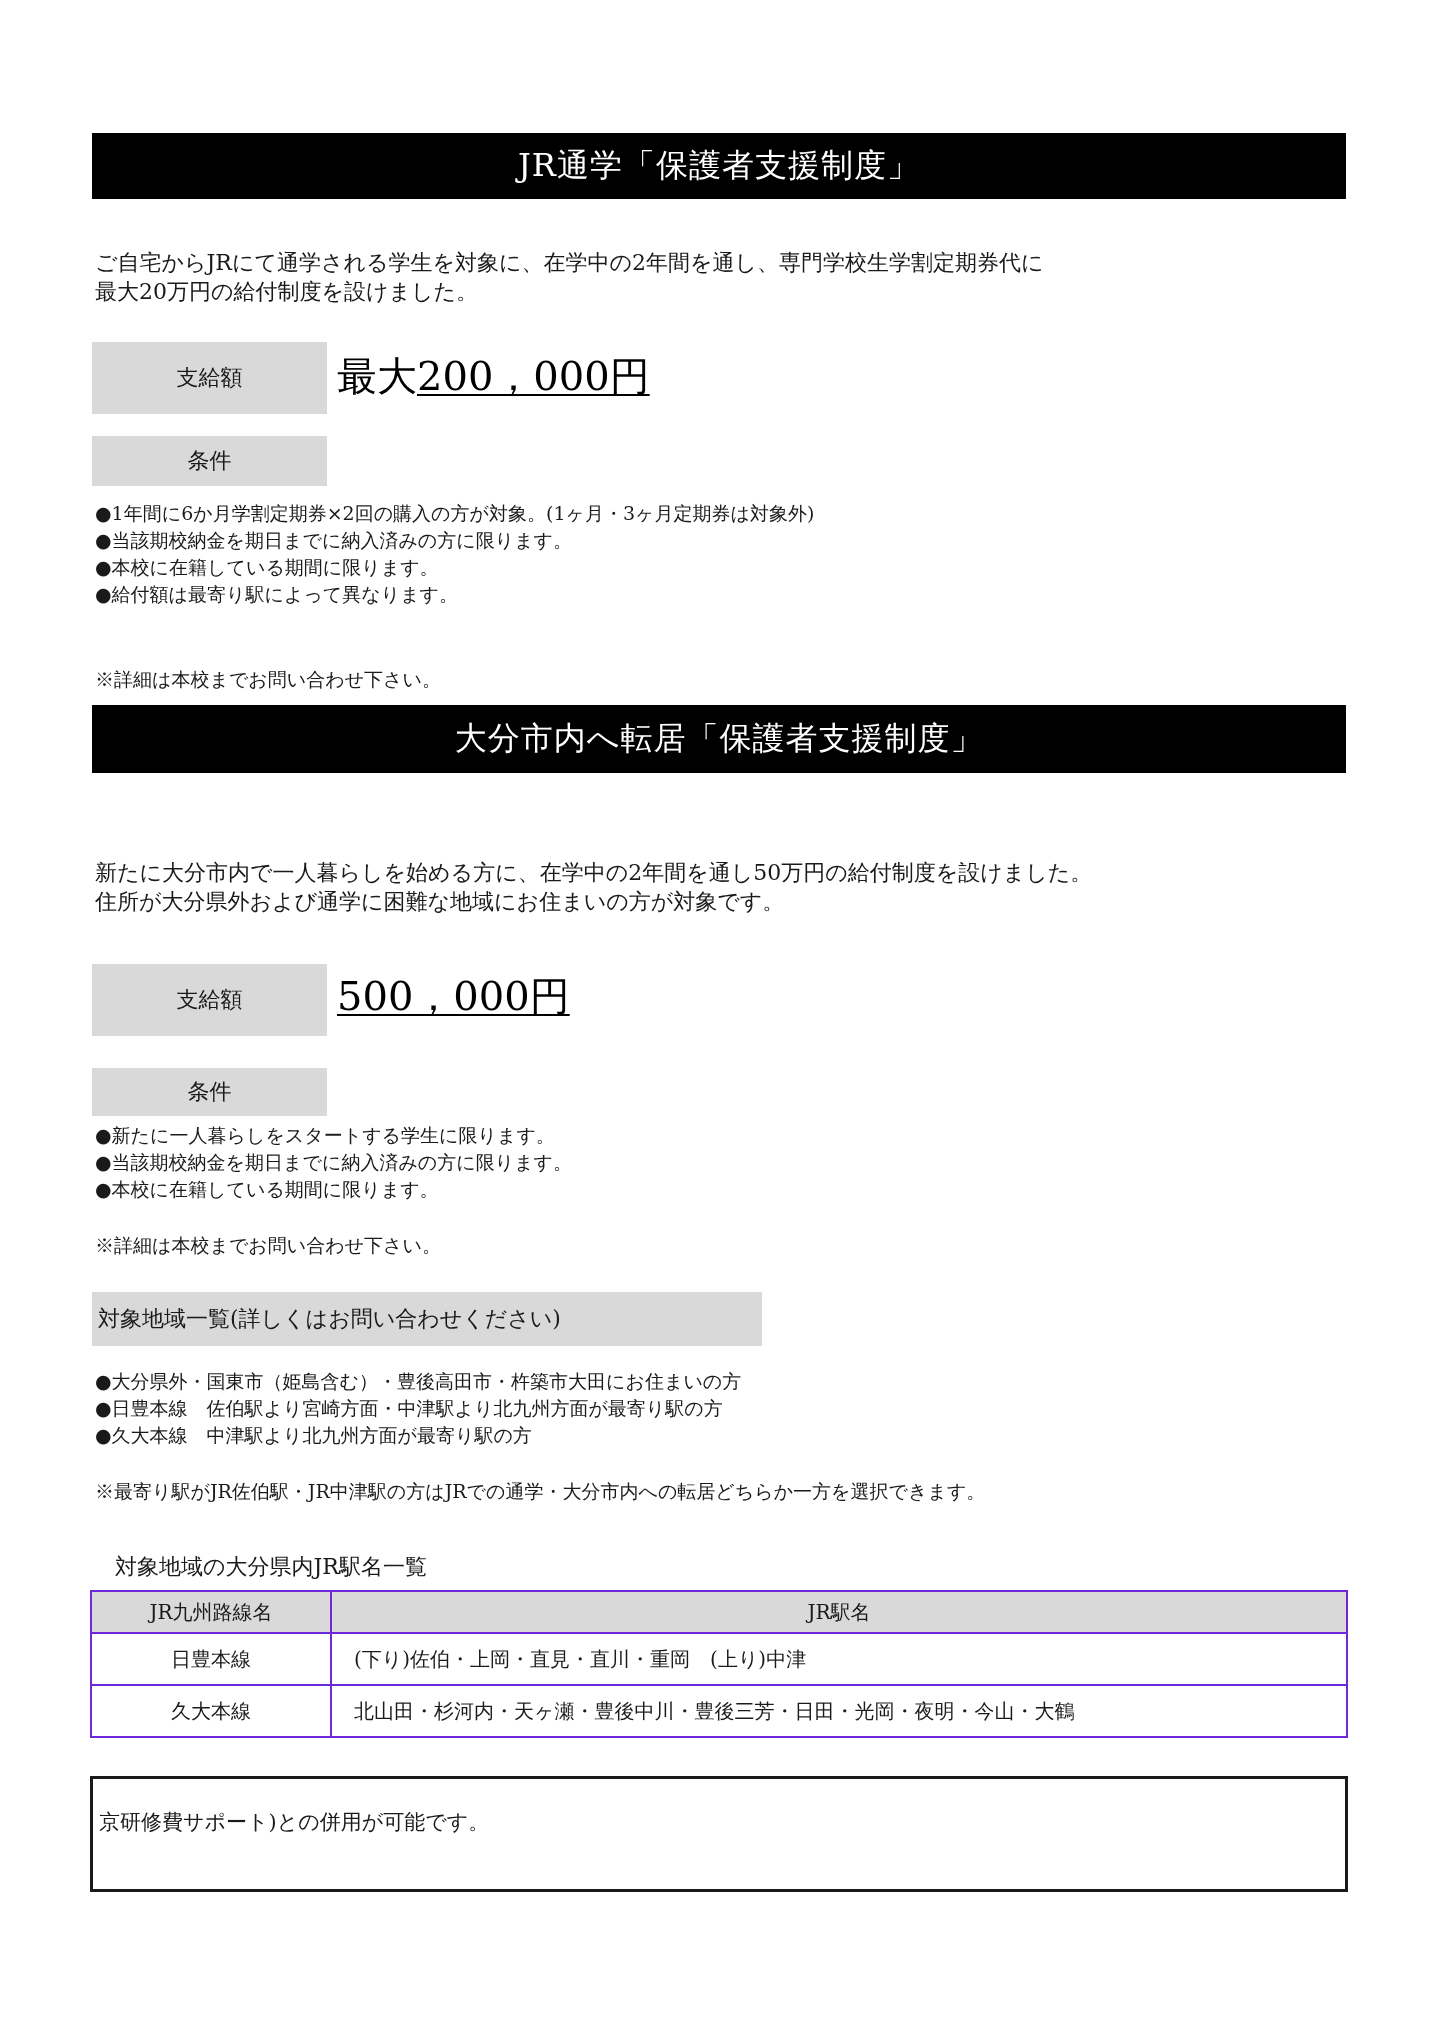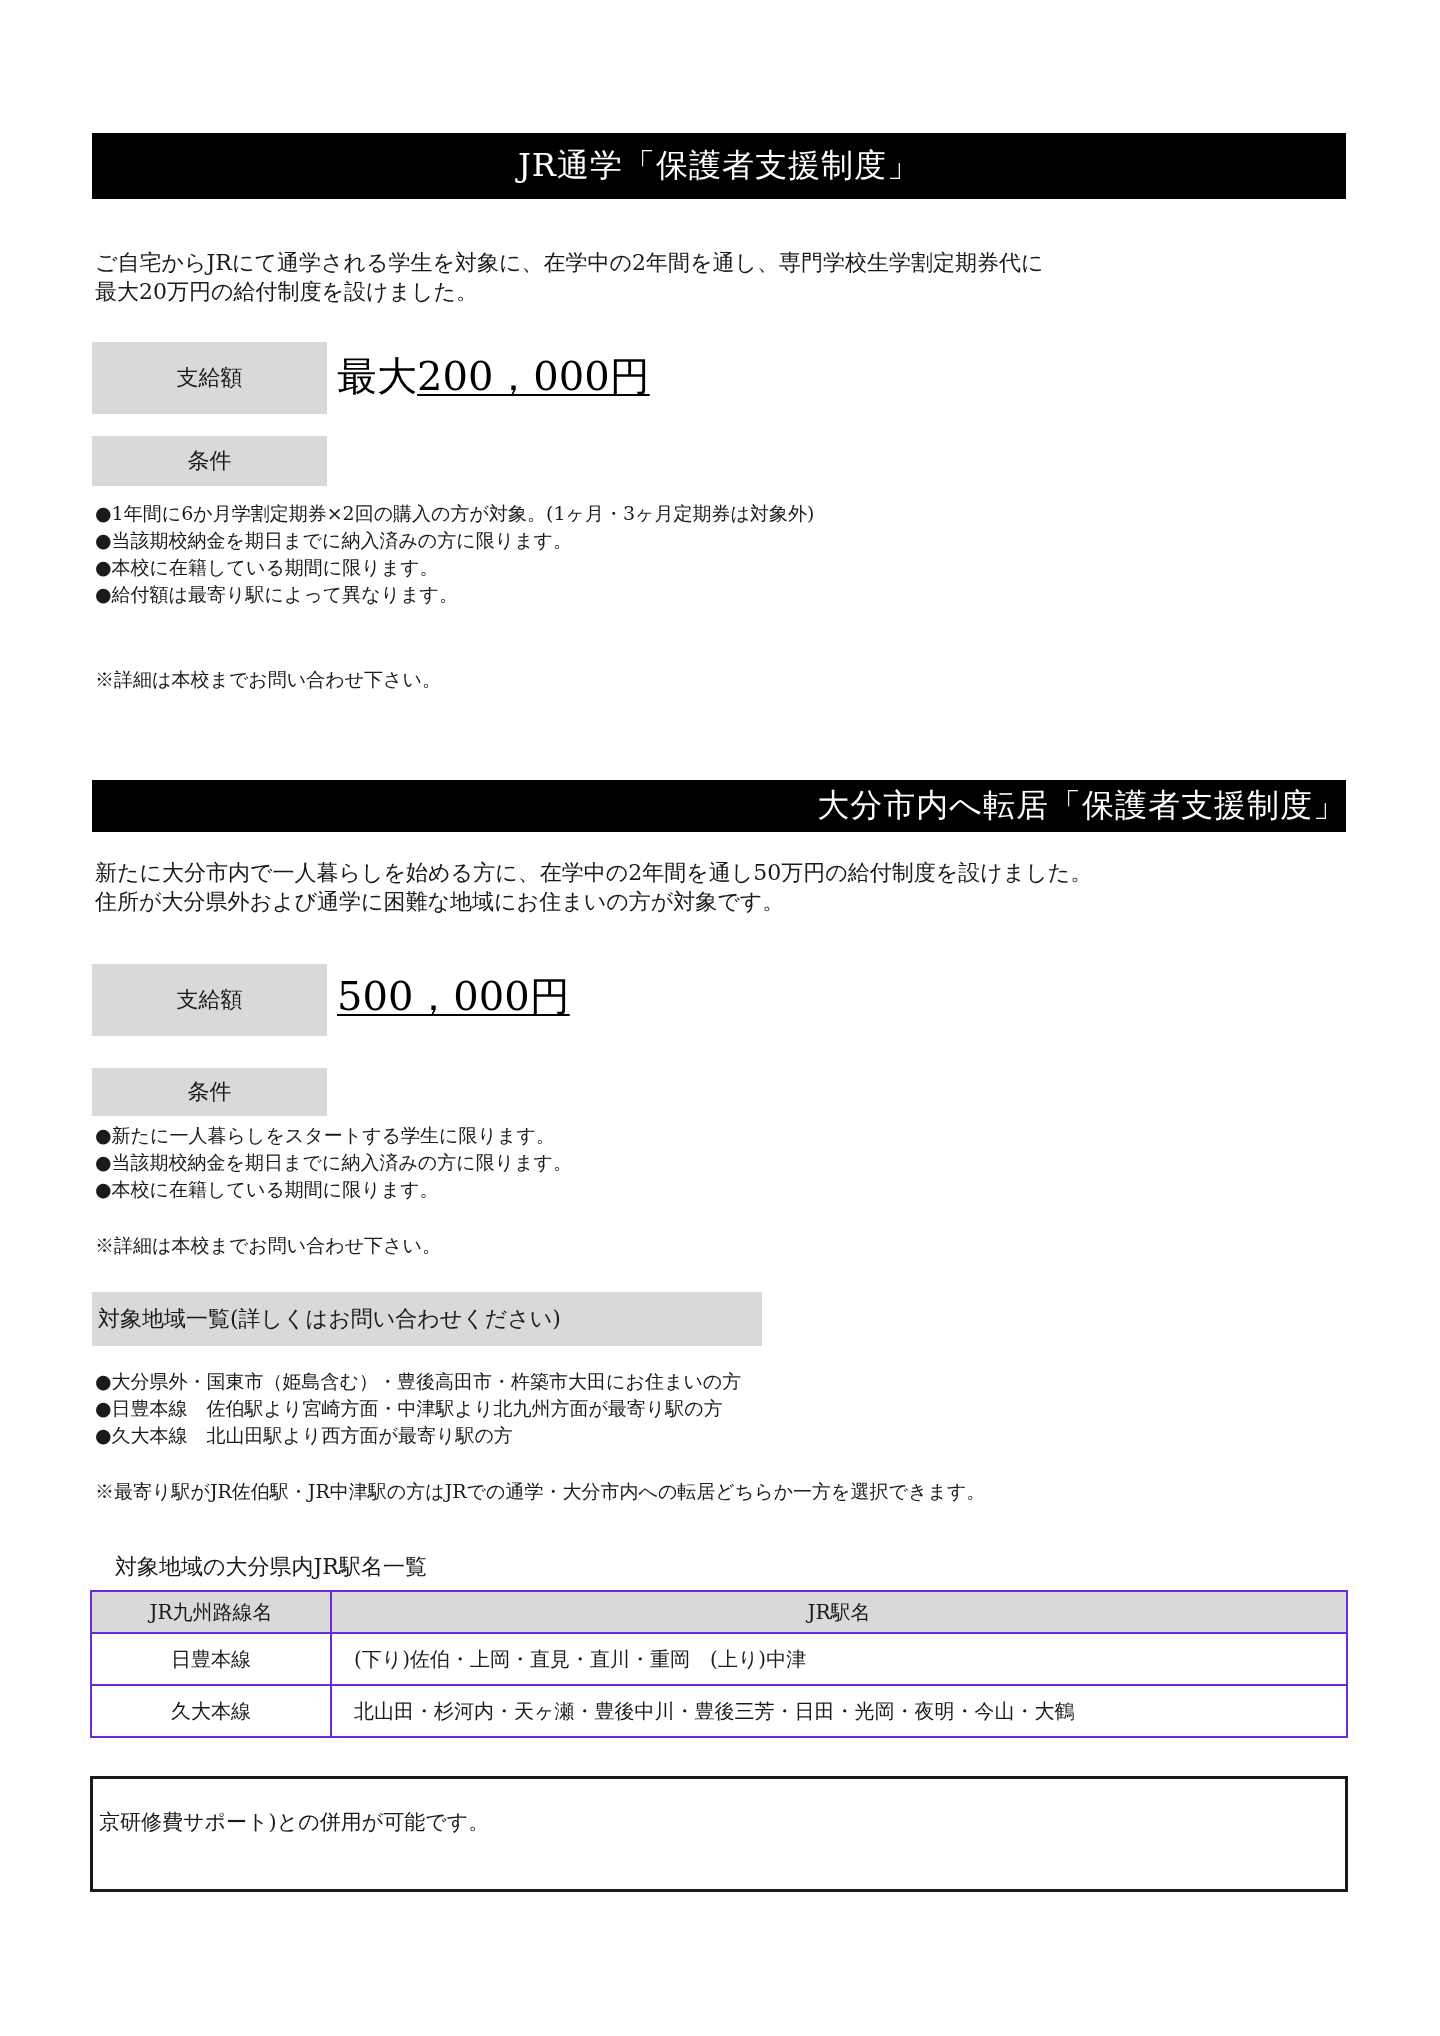--- a/index.html
+++ b/index.html
@@ -115,21 +115,21 @@
 
 <ul class="list" style="top:500px;">
   <li>1年間に6か月学割定期券×2回の購入の方が対象。(1ヶ月・3ヶ月定期券は対象外)</li>
   <li>当該期校納金を期日までに納入済みの方に限ります。</li>
   <li>本校に在籍している期間に限ります。</li>
   <li>給付額は最寄り駅によって異なります。</li>
 </ul>
 
 <div class="note" style="top:666px;">※詳細は本校までお問い合わせ下さい。</div>
 
-<div class="banner" style="top:780px; height:52px;justify-content:flex-end;">
+<div class="banner" style="top:705px; height:68px;">
   <span>大分市内へ転居「保護者支援制度」</span>
 </div>
 
 <div class="para" style="top:858px;">
   <div>新たに大分市内で一人暮らしを始める方に、在学中の2年間を通し50万円の給付制度を設けました。</div>
   <div>住所が大分県外および通学に困難な地域にお住まいの方が対象です。</div>
 </div>
 
 <div class="label-box" style="top:964px; height:72px;">
   <span>支給額</span>
@@ -150,21 +150,21 @@
 
 <div class="note" style="top:1232px;">※詳細は本校までお問い合わせ下さい。</div>
 
 <div class="region-box">
   <span>対象地域一覧(詳しくはお問い合わせください)</span>
 </div>
 
 <ul class="list" style="top:1368px;">
   <li>大分県外・国東市（姫島含む）・豊後高田市・杵築市大田にお住まいの方</li>
   <li>日豊本線　佐伯駅より宮崎方面・中津駅より北九州方面が最寄り駅の方</li>
-  <li>久大本線　北山田駅より西方面が最寄り駅の方</li>
+  <li>久大本線　中津駅より北九州方面が最寄り駅の方</li>
 </ul>
 
 <div class="note" style="top:1478px;">※最寄り駅がJR佐伯駅・JR中津駅の方はJRでの通学・大分市内への転居どちらか一方を選択できます。</div>
 
 <div class="table-title">対象地域の大分県内JR駅名一覧</div>
 
 <table class="stations">
   <thead>
     <tr>
       <th>JR九州路線名</th>

